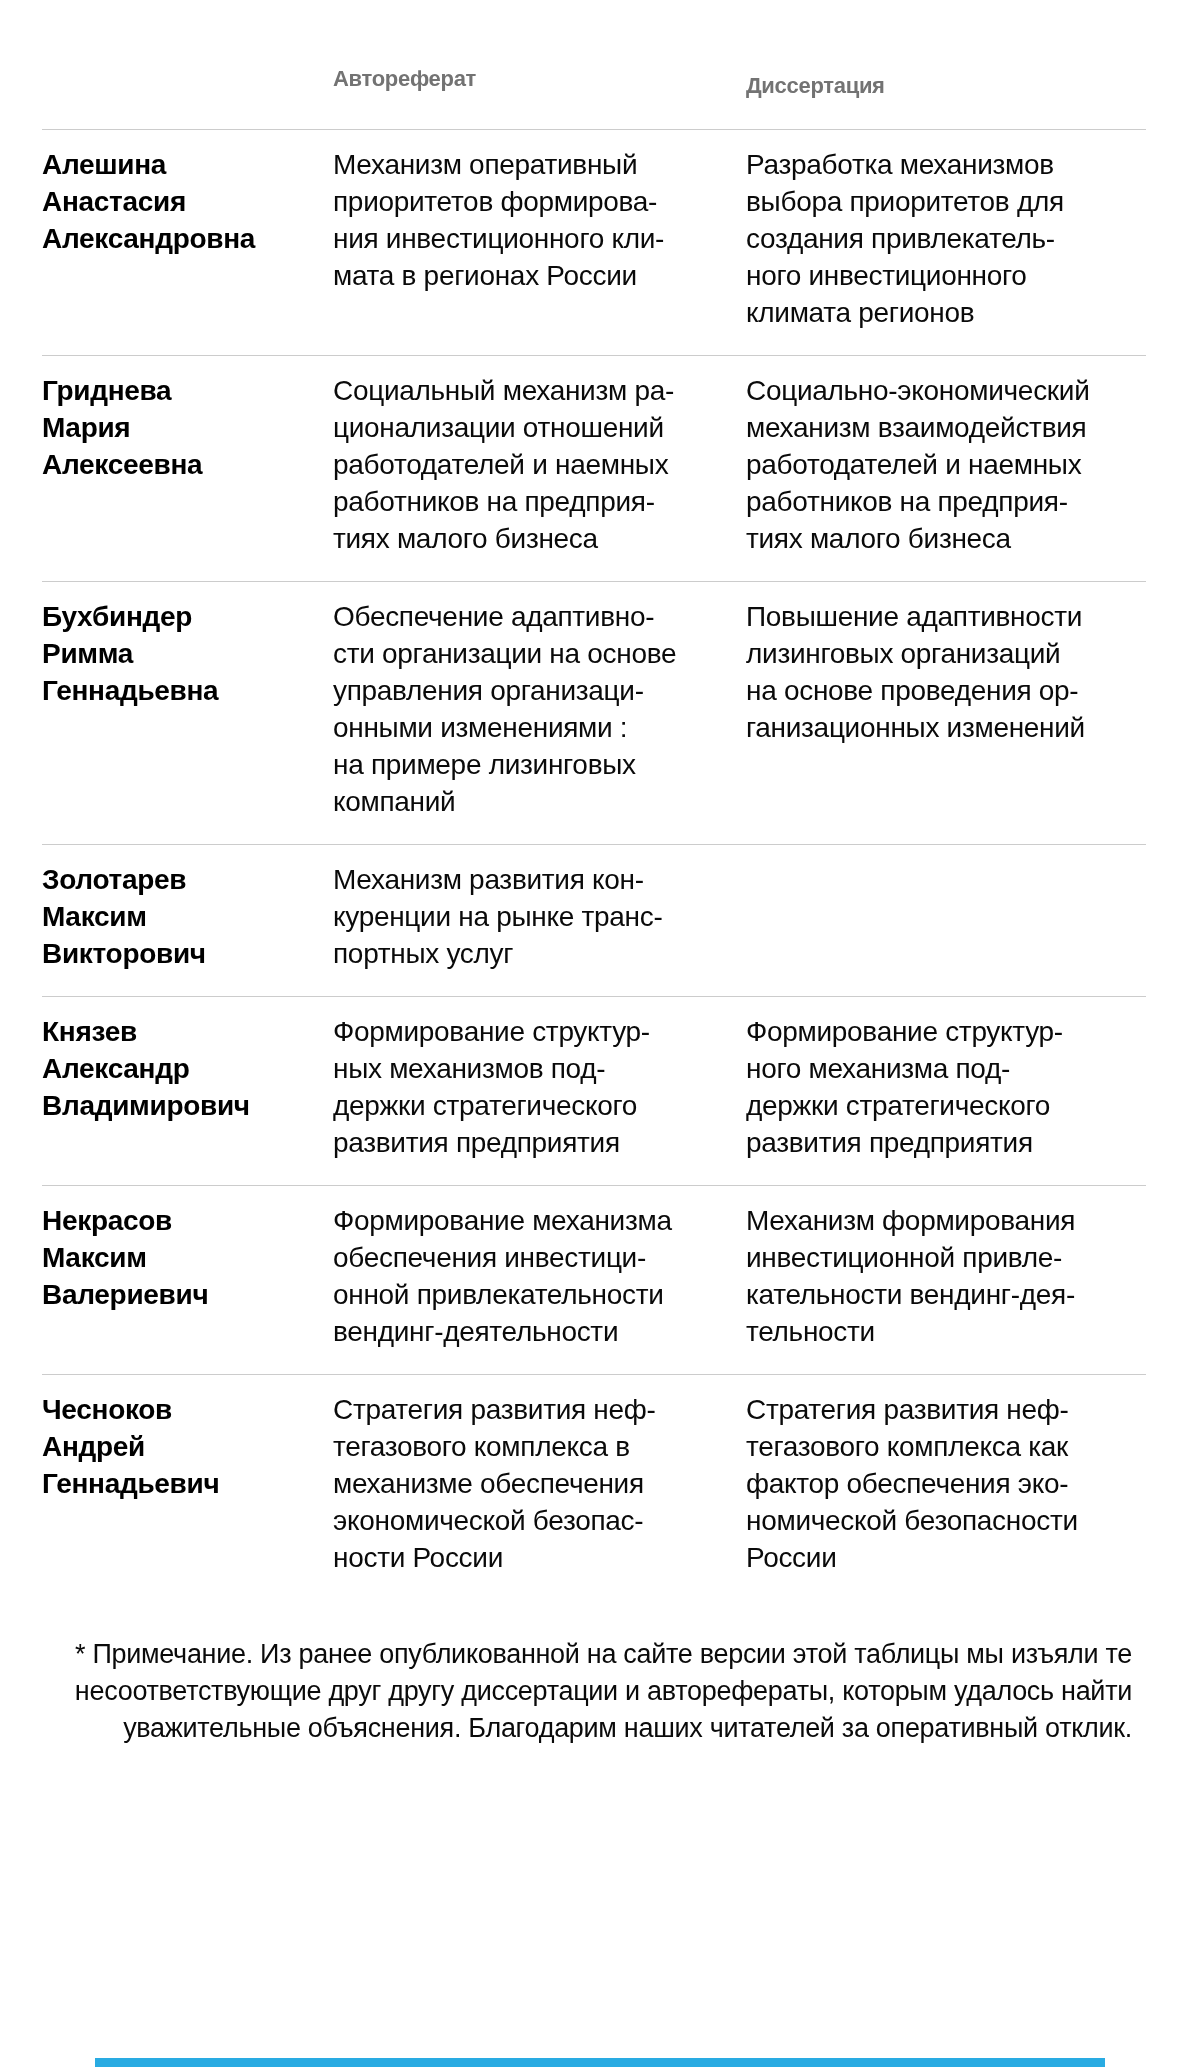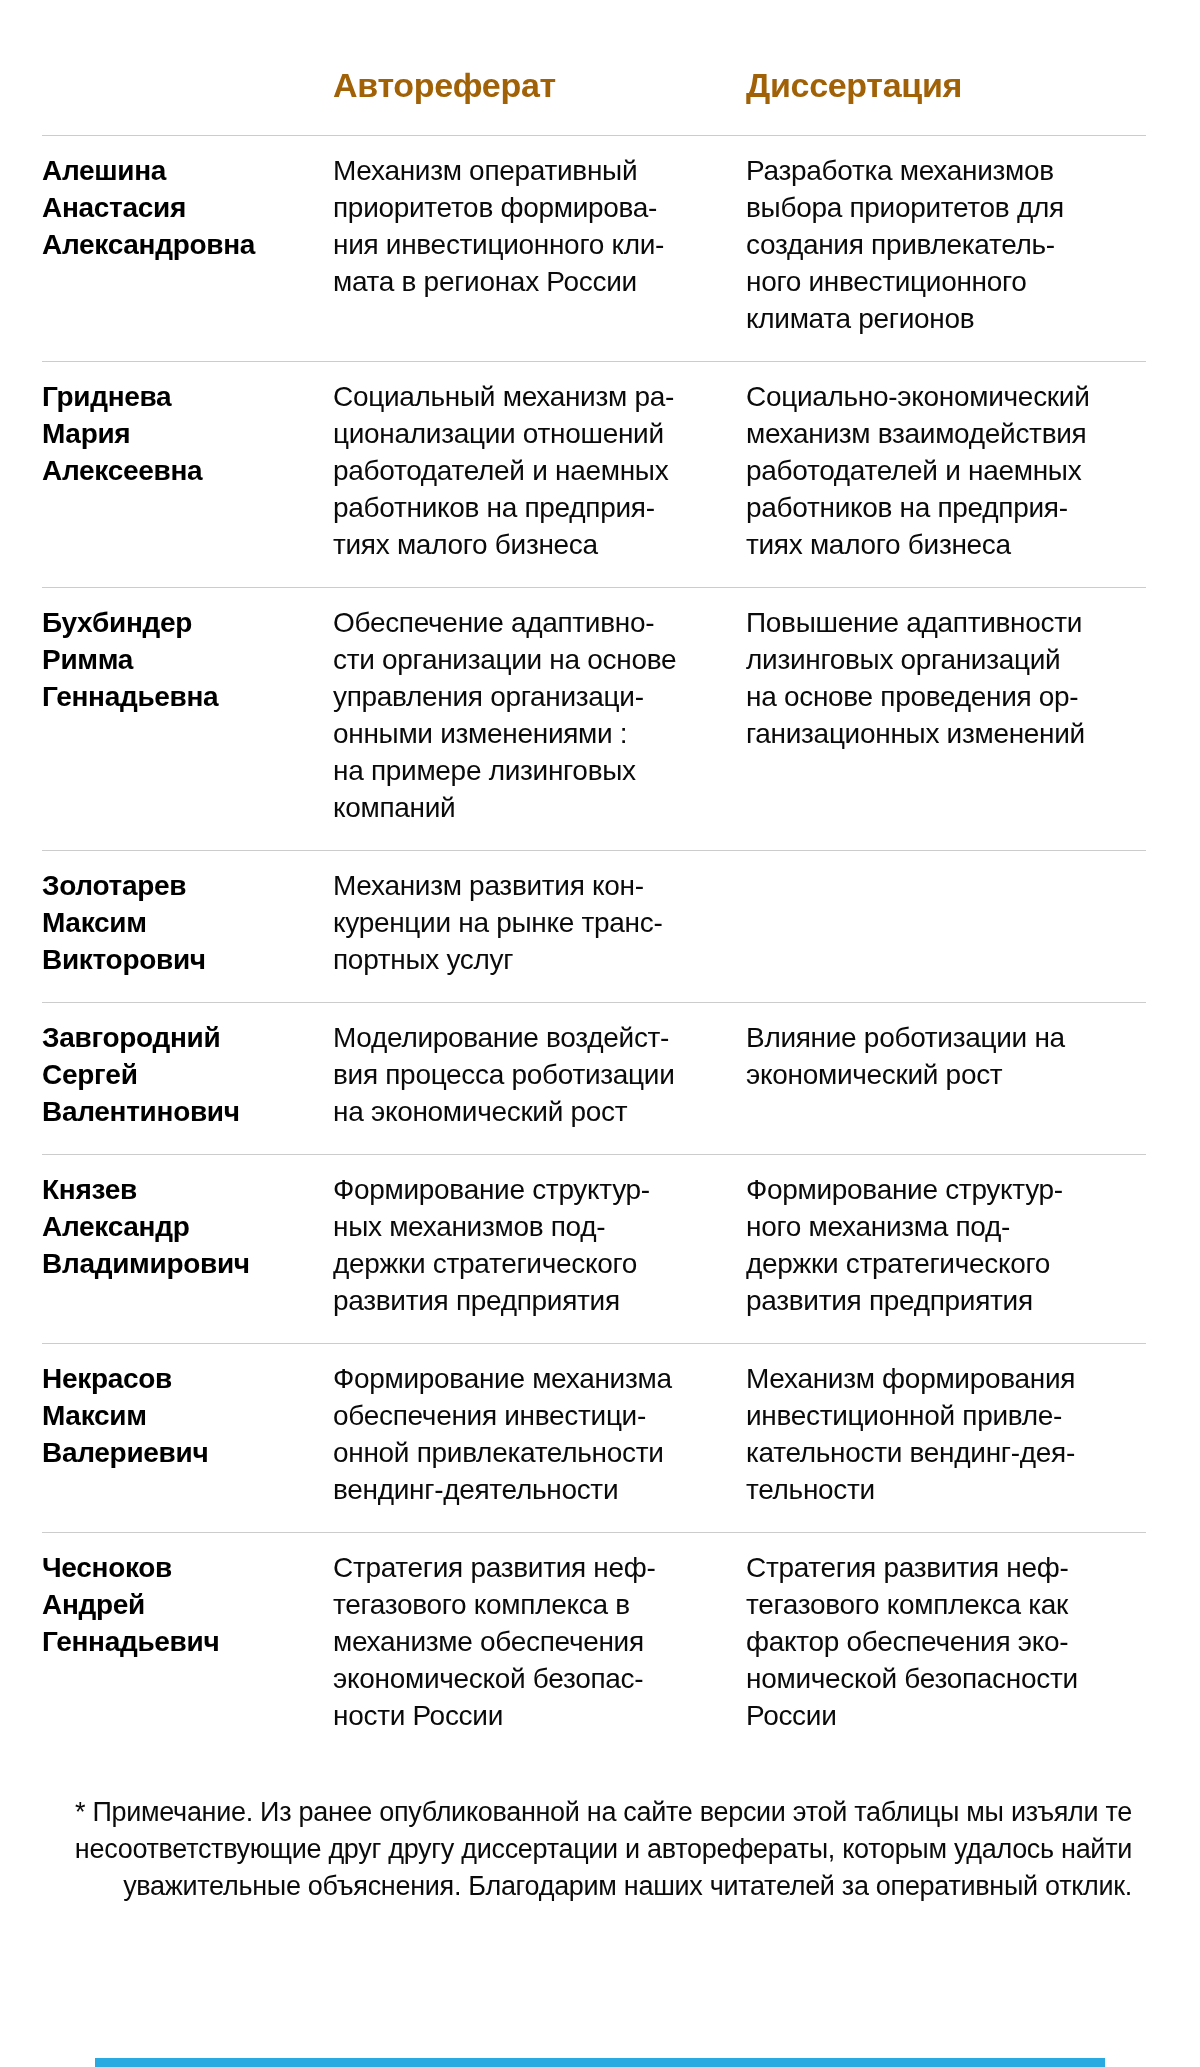--- a/index.html
+++ b/index.html
@@ -20,27 +20,27 @@
     position:absolute;
     left:42px; top:28px;
     width:1104px;
   }
   .header-row {
     display:flex;
     padding:38px 0 30px 0;
   }
   .col-spacer { width:291px; }
   .col-head {
-    font-size:34px;
+    font-size:22px;
     font-weight:bold;
     letter-spacing:-0.3px;
-    color:#a16207;
+    color:#737373;
   }
   .col-head.auto { width:413px; }
-  .col-head.diss { flex:1; }
+  .col-head.diss { flex:1;margin-top:7px; }
   .row {
     display:flex;
     border-top:1px solid #cccccc;
     padding:16px 0 24px 0;
   }
   .cell {
     white-space:pre-line;
     font-size:28px;
     line-height:37px;
     letter-spacing:-0.3px;
@@ -131,30 +131,20 @@
     <div class="row">
       <div class="cell c-name">Золотарев
 Максим
 Викторович</div>
       <div class="cell c-diss">Механизм развития кон-
 куренции на рынке транс-
 портных услуг</div>
     </div>
 
 
-    <div class="row">
-      <div class="cell c-name">Завгородний
-Сергей
-Валентинович</div>
-      <div class="cell c-auto">Моделирование воздейст-
-вия процесса роботизации
-на экономический рост</div>
-      <div class="cell c-diss">Влияние роботизации на
-экономический рост</div>
-    </div>
 
     <div class="row">
       <div class="cell c-name">Князев
 Александр
 Владимирович</div>
       <div class="cell c-auto">Формирование структур-
 ных механизмов под-
 держки стратегического
 развития предприятия</div>
       <div class="cell c-diss">Формирование структур-

